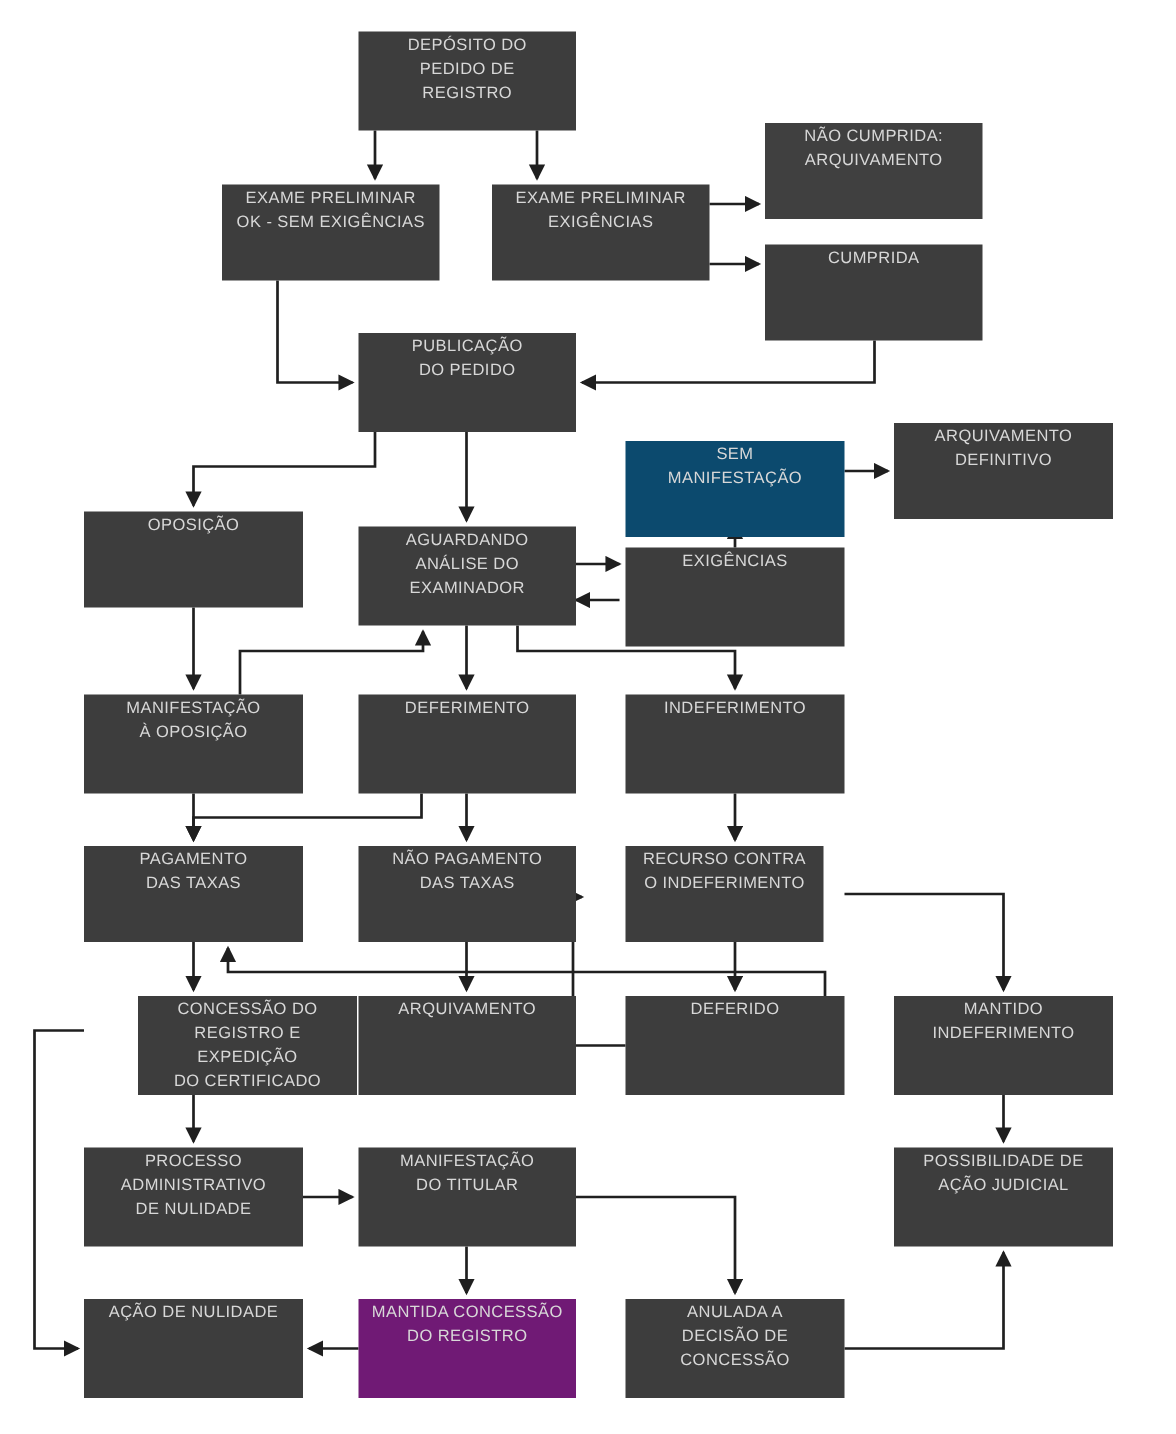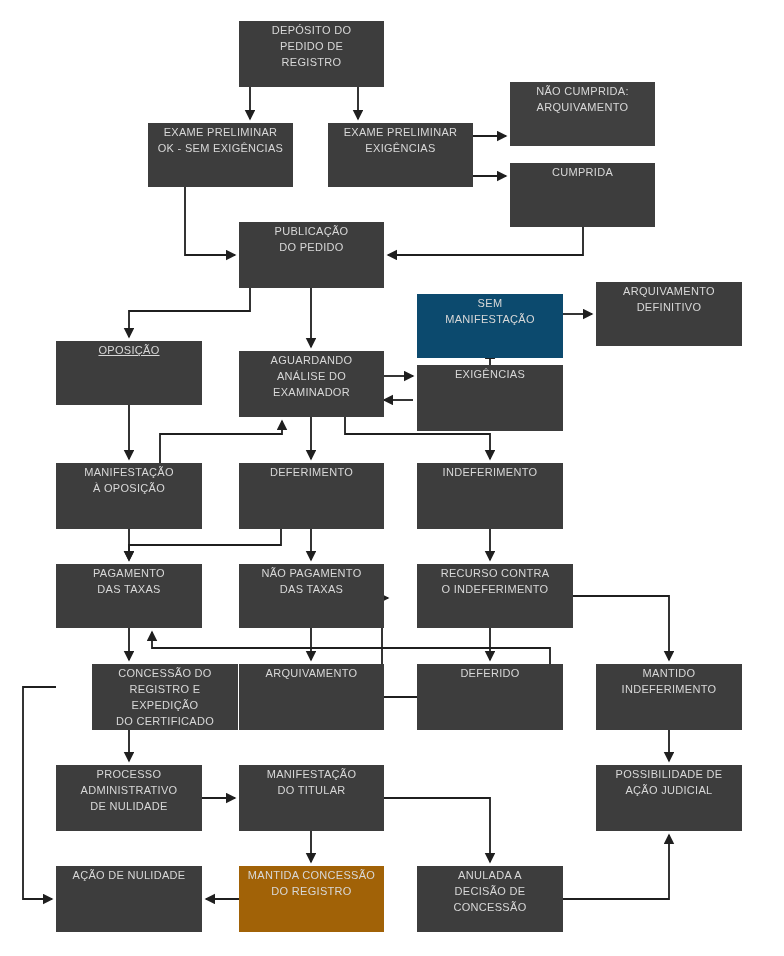--- a/index.html
+++ b/index.html
@@ -139,21 +139,21 @@
           <span class="node-label">SEM
 MANIFESTAÇÃO</span>
         </div>
       </div>
       <div class="node" style="left: 596px; top: 282px; width: 146px; height: 64px; background: rgb(61, 61, 61); color: rgb(216, 216, 216);">
         <div>
           <span class="node-label">ARQUIVAMENTO
 DEFINITIVO</span>
         </div>
       </div>
-      <div class="node" style="left: 56px; top: 341px; width: 146px; height: 64px; background: rgb(61, 61, 61); color: rgb(216, 216, 216); text-decoration: underline;">
+      <div class="node" style="left: 56px; top: 341px; width: 146px; height: 64px; background: rgb(61, 61, 61); color: rgb(216, 216, 216);">
         <div>
           <span class="node-label">OPOSIÇÃO</span>
         </div>
       </div>
       <div class="node" style="left: 239px; top: 351px; width: 145px; height: 66px; background: rgb(61, 61, 61); color: rgb(216, 216, 216);">
         <div>
           <span class="node-label">AGUARDANDO
 ANÁLISE DO
 EXAMINADOR</span>
         </div>
@@ -184,21 +184,21 @@
           <span class="node-label">PAGAMENTO
 DAS TAXAS</span>
         </div>
       </div>
       <div class="node" style="left: 239px; top: 564px; width: 145px; height: 64px; background: rgb(61, 61, 61); color: rgb(216, 216, 216);">
         <div>
           <span class="node-label">NÃO PAGAMENTO
 DAS TAXAS</span>
         </div>
       </div>
-      <div class="node" style="left: 417px; top: 564px; width: 156px; height: 64px; background: rgb(61, 61, 61); color: rgb(216, 216, 216);">
+      <div class="node" style="left: 417px; top: 564px; width: 132px; height: 64px; background: rgb(61, 61, 61); color: rgb(216, 216, 216);">
         <div>
           <span class="node-label">RECURSO CONTRA
 O INDEFERIMENTO</span>
         </div>
       </div>
       <div class="node" style="left: 56px; top: 664px; width: 146px; height: 66px; background: rgb(61, 61, 61); color: rgb(216, 216, 216); margin-left: 36px;">
         <div>
           <span class="node-label">CONCESSÃO DO
 REGISTRO E EXPEDIÇÃO
 DO CERTIFICADO</span>
@@ -237,21 +237,21 @@
         <div>
           <span class="node-label">POSSIBILIDADE DE
 AÇÃO JUDICIAL</span>
         </div>
       </div>
       <div class="node" style="left: 56px; top: 866px; width: 146px; height: 66px; background: rgb(61, 61, 61); color: rgb(216, 216, 216);">
         <div>
           <span class="node-label">AÇÃO DE NULIDADE</span>
         </div>
       </div>
-      <div class="node" style="left: 239px; top: 866px; width: 145px; height: 66px; background: #a16207; color: rgb(216, 216, 216);">
+      <div class="node" style="left: 239px; top: 866px; width: 145px; height: 66px; background: #701a75; color: rgb(216, 216, 216);">
         <div>
           <span class="node-label">MANTIDA CONCESSÃO
 DO REGISTRO</span>
         </div>
       </div>
       <div class="node" style="left: 417px; top: 866px; width: 146px; height: 66px; background: rgb(61, 61, 61); color: rgb(216, 216, 216);">
         <div>
           <span class="node-label">ANULADA A
 DECISÃO DE
 CONCESSÃO</span>

